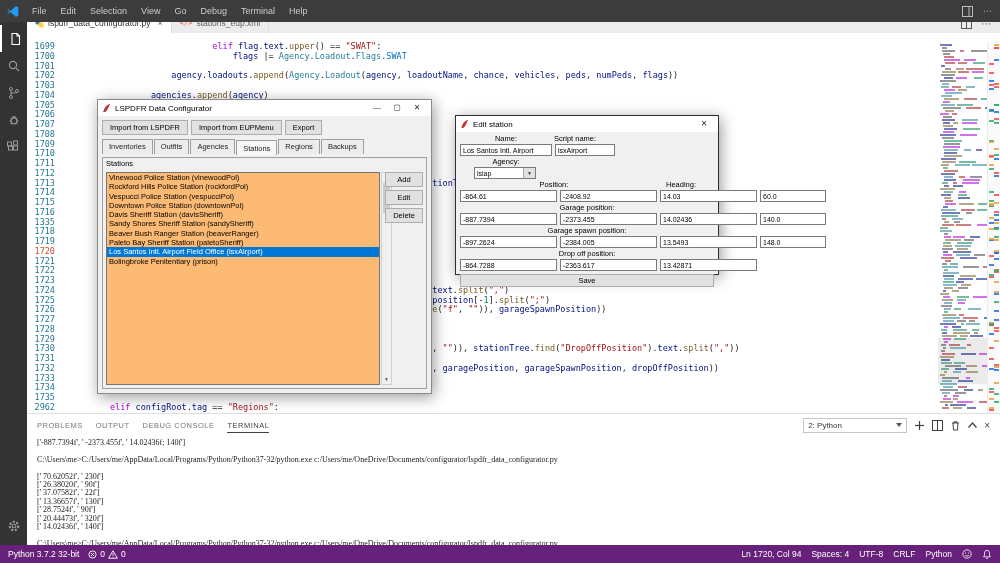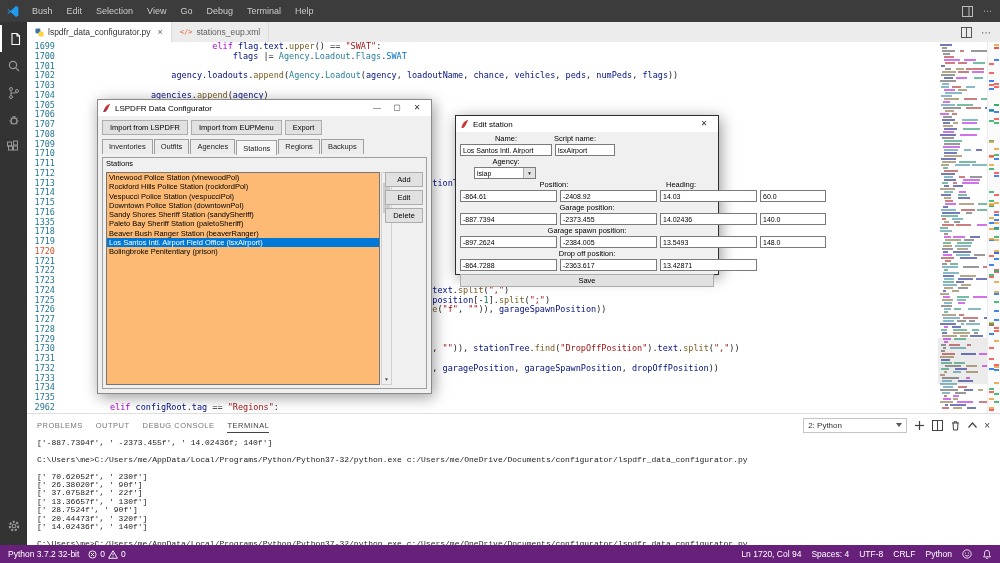--- a/index.html
+++ b/index.html
@@ -17,21 +17,21 @@
 
   
   .activitybar{position:absolute;left:0;top:22px;width:27px;height:523px;background:#333333;
                display:flex;flex-direction:column;align-items:center;padding-top:3px;box-sizing:border-box;}
   .ab-icon{width:27px;height:27px;display:flex;align-items:center;justify-content:center;opacity:.5;box-sizing:border-box;}
   .ab-icon.active{opacity:1;border-left:2px solid #fff;}
   .ab-spacer{flex:1;}
   .ab-bottom{margin-bottom:6px;}
 
   
-  .tabbar{position:absolute;left:27px;top:22px;width:973px;height:20px;background:#ececec;display:flex;z-index:5;}
+  .tabbar{position:absolute;left:27px;top:13px;width:973px;height:20px;background:#ececec;display:flex;z-index:5;}
   .tab{display:flex;align-items:center;gap:4px;padding:0 8px;font-size:8.5px;color:#616161;
        background:#ececec;border-right:1px solid #dcdcdc;height:20px;box-sizing:border-box;}
   .tab.active{background:#ffffff;color:#333;}
   .tab-close{margin-left:3px;color:#646464;font-size:9px;line-height:9px;}
   .xml-glyph{color:#e8794a;font-size:7px;font-weight:bold;font-family:"DejaVu Sans Mono",monospace;}
   .tab-actions{margin-left:auto;display:flex;align-items:center;gap:9px;padding-right:9px;color:#555;}
 
   
   .editor{position:absolute;left:27px;top:42px;width:973px;height:371px;background:#fff;display:flex;overflow:hidden;}
   .gutter{width:38px;box-sizing:border-box;text-align:right;padding-right:10px;
@@ -53,21 +53,21 @@
   
   .panel{position:absolute;left:27px;top:413px;width:973px;height:132px;background:#fff;
          border-top:1px solid #e0e0e0;box-sizing:border-box;z-index:4;}
   .panel-header{height:22px;display:flex;align-items:center;padding:0 10px;gap:13px;}
   .panel-tab{font-size:7.5px;letter-spacing:.5px;color:#777;padding:4px 0 2px 0;text-transform:uppercase;}
   .panel-tab.active{color:#424242;border-bottom:1px solid #424242;}
   .panel-actions{margin-left:auto;display:flex;align-items:center;gap:7px;}
   .term-select{display:flex;align-items:center;justify-content:space-between;width:104px;height:15px;
                border:1px solid #c5c5c5;background:#fff;font-size:8px;color:#333;padding:0 4px;box-sizing:border-box;}
   .pa-icon{display:flex;align-items:center;}
-  .terminal{padding:3px 0 0 10px;font-family:Liberation Mono, monospace;font-size:8px;color:#222;white-space:pre;overflow:hidden;height:106px;}
+  .terminal{padding:3px 0 0 10px;font-family:Liberation Serif, serif;font-size:8px;color:#222;white-space:pre;overflow:hidden;height:106px;}
   .tl{height:8.4px;line-height:8.4px;}
 
   
   .statusbar{position:absolute;left:0;top:545px;width:1000px;height:18px;background:#68217a;color:#fff;
              display:flex;align-items:center;font-size:8.5px;padding:0 8px;box-sizing:border-box;z-index:20;}
   .sb-left{display:flex;align-items:center;gap:9px;}
   .sb-right{margin-left:auto;display:flex;align-items:center;gap:10px;}
   .sb-item{display:flex;align-items:center;gap:3px;}
 
   
@@ -120,21 +120,21 @@
 
 <div class="screen">
 
   <div class="titlebar">
     <span class="vs-logo">
       <svg width="12" height="13" viewBox="0 0 13 13">
           <path d="M9.7 0.6 L3.8 6 L1.2 4 L0.4 4.6 L3 6.5 L0.4 8.4 L1.2 9 L3.8 7 L9.7 12.4 L12.3 11.1 V1.9 Z" fill="#1f9cf0"></path>
         </svg>
     </span>
     <div class="menu-bar">
-        <div class="menu-item">Bush</div>
+        <div class="menu-item">File</div>
         <div class="menu-item">Edit</div>
         <div class="menu-item">Selection</div>
         <div class="menu-item">View</div>
         <div class="menu-item">Go</div>
         <div class="menu-item">Debug</div>
         <div class="menu-item">Terminal</div>
         <div class="menu-item">Help</div>
       </div>
     <div class="tb-right">
       <span>
@@ -706,23 +706,24 @@
         <div class="nb-tab">Regions</div>
         <div class="nb-tab">Backups</div>
       </div>
     <div class="nb-body">
       <div class="lb-label">Stations</div>
       <div class="listbox">
           <div class="lb-item">Vinewood Police Station (vinewoodPol)</div>
           <div class="lb-item">Rockford Hills Police Station (rockfordPol)</div>
           <div class="lb-item">Vespucci Police Station (vespucciPol)</div>
           <div class="lb-item">Downtown Police Station (downtownPol)</div>
+          <div class="lb-item">Davis Sheriff Station (davisSheriff)</div>
           <div class="lb-item">Sandy Shores Sheriff Station (sandySheriff)</div>
+          <div class="lb-item">Beaver Bush Ranger Station (beaverRanger)</div>
           <div class="lb-item">Paleto Bay Sheriff Station (paletoSheriff)</div>
-          <div class="lb-item">Beaver Bush Ranger Station (beaverRanger)</div>
           <div class="lb-item sel">Los Santos Intl. Airport Field Office (lsxAirport)</div>
           <div class="lb-item">Bolingbroke Penitentiary (prison)</div>
         </div>
       <div class="lb-scroll">
         <div class="lb-arrow">▲</div>
         <div class="lb-thumb"></div>
         <div class="lb-arrow down">▼</div>
       </div>
       <div class="cfg-actions">
         <button class="tk-btn">Add</button>

